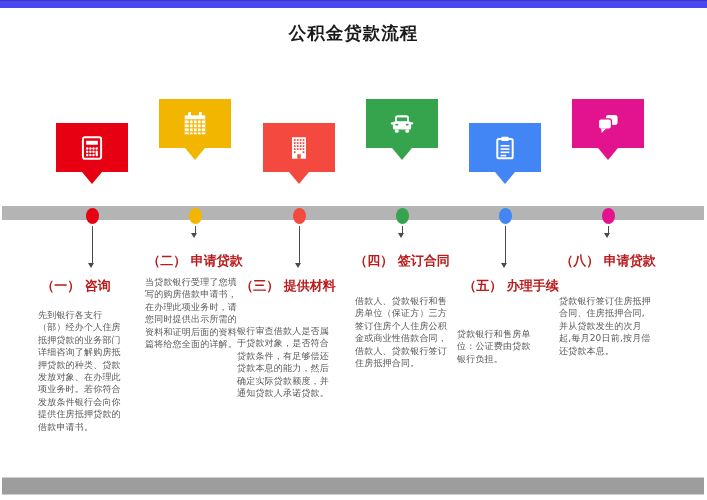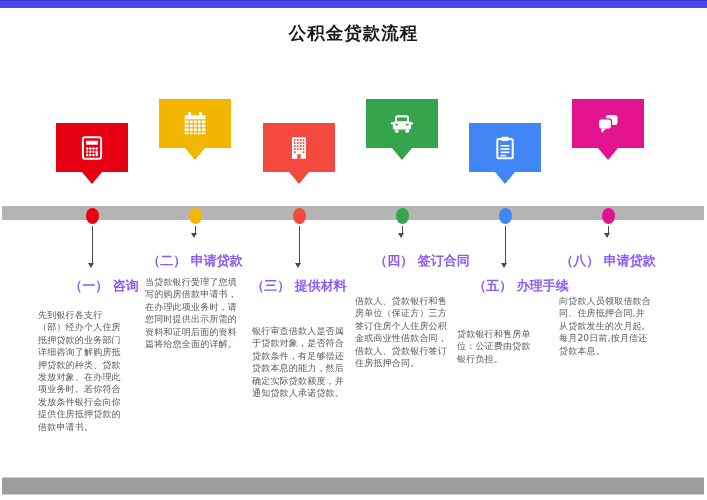--- a/index.html
+++ b/index.html
@@ -29,21 +29,21 @@
 
   .arrow-line { position:absolute; top:226px; width:1px; background:#4a4a4a; }
   .arrow-line.low-line  { height:37px; }
   .arrow-line.high-line { height:7px; }
   .arrow-head { position:absolute; width:0; height:0;
     border:3.5px solid transparent; border-bottom:none; border-top:5.5px solid #4a4a4a; }
   .arrow-head.low-head  { top:263px; }
   .arrow-head.high-head { top:233px; }
 
   .step-heading { position:absolute; width:120px; text-align:center;
-    font-size:13px; font-weight:bold; color:#8b5cf6; white-space:nowrap; }
+    font-size:13px; font-weight:bold; color:#b91c1c; white-space:nowrap; }
   .step-body { position:absolute; font-size:9px; line-height:12.4px; color:#595959;
     text-align:left; letter-spacing:0.2px; }
 </style>
 </head>
 <body>
 
 <div class="canvas">
 
   <div class="top-accent-bar" style="background: rgb(74, 70, 240);"></div>
   <div class="page-title" style="color: rgb(26, 26, 26);">公积金贷款流程</div>
@@ -69,21 +69,21 @@
               <circle cx="10.6" cy="18" r="1.05"></circle>
               <circle cx="13.3" cy="18" r="1.05"></circle>
             <rect x="15.1" y="15.2" width="1.9" height="3.9" rx="0.9"></rect>
           </g>
         </svg>
       </span>
     </div>
     <div class="dot" style="left:85.5px"></div>
     <div class="arrow-line low-line" style="left:91.5px"></div>
     <div class="arrow-head low-head" style="left:88px"></div>
-    <div class="step-heading" style="left:44px; top:277px">（一） 咨询</div>
+    <div class="step-heading" style="left:16px; top:277px">（一） 咨询</div>
     <div class="step-body" style="left:38px; top:309px; width:84px">先到银行各支行（部）经办个人住房抵押贷款的业务部门详细咨询了解购房抵押贷款的种类、贷款发放对象、在办理此项业务时。若你符合发放条件银行会向你提供住房抵押贷款的借款申请书。</div>
   </div>
 
   <div class="step" style="--accent: #f2b500;">
     <div class="bubble high" style="left:159px">
       <span class="icon">
         <svg viewBox="0 0 24 24">
           <rect x="6.2" y="1.8" width="2.4" height="4.2" fill="#fff"></rect>
           <rect x="15.4" y="1.8" width="2.4" height="4.2" fill="#fff"></rect>
           <rect x="3.2" y="4.6" width="17.6" height="16.2" fill="#fff"></rect>
@@ -132,22 +132,22 @@
             <rect x="7.6" y="14.8" width="1.5" height="1.5"></rect>
               <rect x="15.1" y="14.8" width="1.5" height="1.5"></rect>
             <rect x="10.5" y="17.4" width="3" height="3.8"></rect>
           </g>
         </svg>
       </span>
     </div>
     <div class="dot" style="left:292.5px"></div>
     <div class="arrow-line low-line" style="left:298.5px"></div>
     <div class="arrow-head low-head" style="left:295px"></div>
-    <div class="step-heading" style="left:239px; top:277px">（三） 提供材料</div>
-    <div class="step-body" style="left:252px; top:325px; width:92px">银行审查借款人是否属于贷款对象，是否符合贷款条件，有足够偿还贷款本息的能力，然后确定实际贷款额度，并通知贷款人承诺贷款。</div>
+    <div class="step-heading" style="left:228px; top:277px">（三） 提供材料</div>
+    <div class="step-body" style="left:237px; top:325px; width:92px">银行审查借款人是否属于贷款对象，是否符合贷款条件，有足够偿还贷款本息的能力，然后确定实际贷款额度，并通知贷款人承诺贷款。</div>
   </div>
 
   <div class="step" style="--accent: #35a44d;">
     <div class="bubble high" style="left:366px">
       <span class="icon">
         <svg viewBox="0 0 24 24">
           <rect x="6" y="4.6" width="12" height="8" rx="2.4" fill="#fff"></rect>
           <rect x="7.6" y="6.4" width="8.8" height="3.4" fill="var(--accent)"></rect>
           <rect x="4.2" y="9.8" width="15.6" height="7" rx="1.6" fill="#fff"></rect>
           <rect x="2.4" y="10.4" width="2.4" height="2" rx="0.9" fill="#fff"></rect>
@@ -155,54 +155,54 @@
           <rect x="6.2" y="11.8" width="2.6" height="1.4" rx="0.7" fill="var(--accent)"></rect>
           <rect x="15.2" y="11.8" width="2.6" height="1.4" rx="0.7" fill="var(--accent)"></rect>
           <rect x="5.8" y="16.8" width="3.4" height="2.6" rx="1.2" fill="#fff"></rect>
           <rect x="14.8" y="16.8" width="3.4" height="2.6" rx="1.2" fill="#fff"></rect>
         </svg>
       </span>
     </div>
     <div class="dot" style="left:395.5px"></div>
     <div class="arrow-line high-line" style="left:401.5px"></div>
     <div class="arrow-head high-head" style="left:398px"></div>
-    <div class="step-heading" style="left:362px; top:252px">（四） 签订合同</div>
+    <div class="step-heading" style="left:342px; top:252px">（四） 签订合同</div>
     <div class="step-body" style="left:355px; top:295px; width:92px">借款人、贷款银行和售房单位（保证方）三方签订住房个人住房公积金或商业性借款合同，借款人、贷款银行签订住房抵押合同。</div>
   </div>
 
   <div class="step" style="--accent: #4285f4;">
     <div class="bubble low" style="left:469px">
       <span class="icon">
         <svg viewBox="0 0 24 24">
           <rect x="5.4" y="4.2" width="13.2" height="16.6" rx="1.4" fill="none" stroke="#fff" stroke-width="1.7"></rect>
           <rect x="8.8" y="2.4" width="6.4" height="3.6" rx="0.9" fill="#fff"></rect>
           <rect x="8.2" y="9.4" width="7.6" height="1.4" fill="#fff"></rect>
           <rect x="8.2" y="12.2" width="7.6" height="1.4" fill="#fff"></rect>
           <rect x="8.2" y="15" width="7.6" height="1.4" fill="#fff"></rect>
           <rect x="8.2" y="17.8" width="4.8" height="1.4" fill="#fff"></rect>
         </svg>
       </span>
     </div>
     <div class="dot" style="left:498.5px"></div>
     <div class="arrow-line low-line" style="left:504.5px"></div>
     <div class="arrow-head low-head" style="left:501px"></div>
-    <div class="step-heading" style="left:461px; top:277px">（五） 办理手续</div>
+    <div class="step-heading" style="left:451px; top:277px">（五） 办理手续</div>
     <div class="step-body" style="left:457px; top:328px; width:80px">贷款银行和售房单位：公证费由贷款银行负担。</div>
   </div>
 
   <div class="step" style="--accent: #e31390;">
     <div class="bubble high" style="left:572px">
       <span class="icon">
         <svg viewBox="0 0 24 24">
           <rect x="10.2" y="4.2" width="10" height="8.6" rx="2.2" fill="#fff"></rect>
           <rect x="3.8" y="7.6" width="11.2" height="8.8" rx="2.2" fill="#fff" stroke="var(--accent)" stroke-width="1.1"></rect>
           <path d="M6.2 15.8 L10.4 15.8 L6.6 19.8 Z" fill="#fff"></path>
         </svg>
       </span>
     </div>
     <div class="dot" style="left:601.5px"></div>
     <div class="arrow-line high-line" style="left:607.5px"></div>
     <div class="arrow-head high-head" style="left:604px"></div>
     <div class="step-heading" style="left:548px; top:252px">（八） 申请贷款</div>
-    <div class="step-body" style="left:559px; top:295px; width:92px">向贷款人员领取借款合同、住房抵押合同,并从贷款发生的次月起,每月20日前,按月偿还贷款本息。</div>
+    <div class="step-body" style="left:559px; top:295px; width:92px">贷款银行签订住房抵押合同、住房抵押合同,并从贷款发生的次月起,每月20日前,按月偿还贷款本息。</div>
   </div>
 
 </div>
 
 </body></html>

